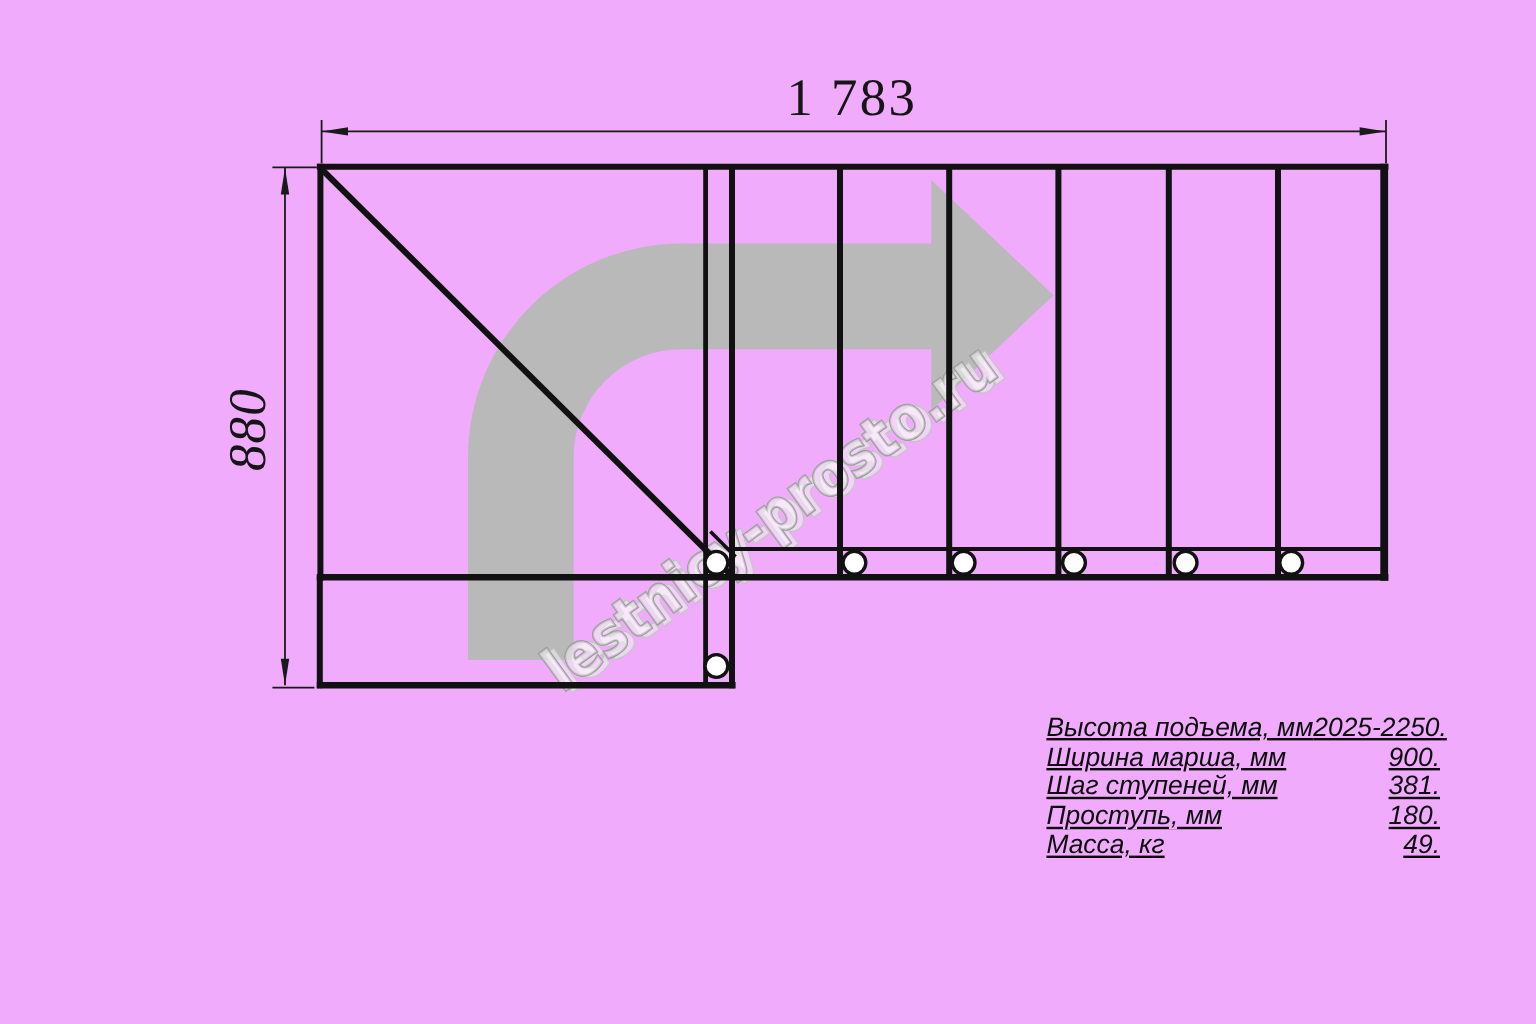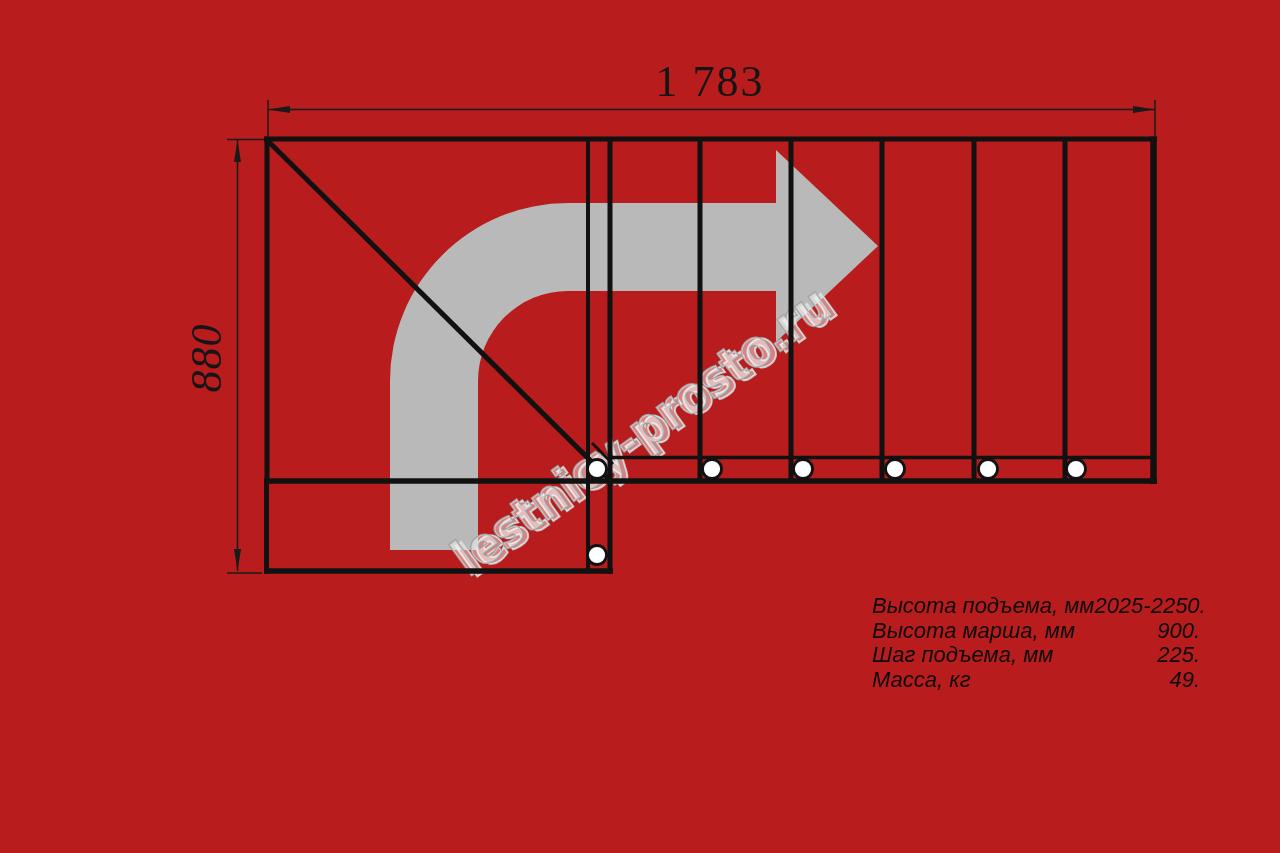--- a/index.html
+++ b/index.html
@@ -1,25 +1,25 @@
 <!DOCTYPE html>
 <html><head>
 <meta charset="utf-8">
 <style>
   html,body{margin:0;padding:0;background:#ffffff;}
-  .stage{position:relative;width:1280px;height:853px;background:#b91c1c;overflow:hidden;
+  .stage{position:relative;width:1280px;height:853px;background:#f0abfc;overflow:hidden;
          font-family:"Liberation Sans",sans-serif;}
   .plan-svg{position:absolute;left:0;top:0;}
   .dim-text{font-family:"Liberation Serif",serif;fill:#151515;}
   .dim-text.top{font-size:44px;letter-spacing:2px;}
   .dim-text.left{font-size:44px;font-style:italic;letter-spacing:1px;}
   .wm{font-family:"DejaVu Sans",sans-serif;font-weight:bold;font-size:50px;
       fill:#ffffff;fill-opacity:0.45;paint-order:stroke fill;}
   .specs{position:absolute;left:872px;top:594px;width:328px;
-         font-size:22px;font-style:italic;color:#0c0c0c;line-height:24.5px;}
+         font-size:22px;font-style:italic;color:#0c0c0c;line-height:24.5px;text-decoration:underline;}
   .spec-row{display:flex;justify-content:space-between;align-items:baseline;}
   .spec-label{white-space:nowrap;}
   .spec-value{white-space:nowrap;text-align:right;}
 </style>
 </head>
 <body>
 
 <div class="stage">
 
   <svg class="plan-svg" width="1280" height="853" viewBox="0 0 1280 853">
@@ -88,26 +88,30 @@
       <text class="dim-text left" x="207" y="372" text-anchor="middle" stroke="none" transform="rotate(-90 207 358)">880</text>
     </g>
   </svg>
 
   <div class="specs">
     <div class="spec-row">
       <span class="spec-label">Высота подъема, мм</span>
       <span class="spec-value">2025-2250.</span>
     </div>
     <div class="spec-row">
-      <span class="spec-label">Высота марша, мм</span>
+      <span class="spec-label">Ширина марша, мм</span>
       <span class="spec-value">900.</span>
     </div>
     <div class="spec-row">
-      <span class="spec-label">Шаг подъема, мм</span>
-      <span class="spec-value">225.</span>
+      <span class="spec-label">Шаг ступеней, мм</span>
+      <span class="spec-value">381.</span>
+    </div>
+    <div class="spec-row">
+      <span class="spec-label">Проступь, мм</span>
+      <span class="spec-value">180.</span>
     </div>
     <div class="spec-row">
       <span class="spec-label">Масса, кг</span>
       <span class="spec-value">49.</span>
     </div>
   </div>
 
 </div>
 
 </body></html>

